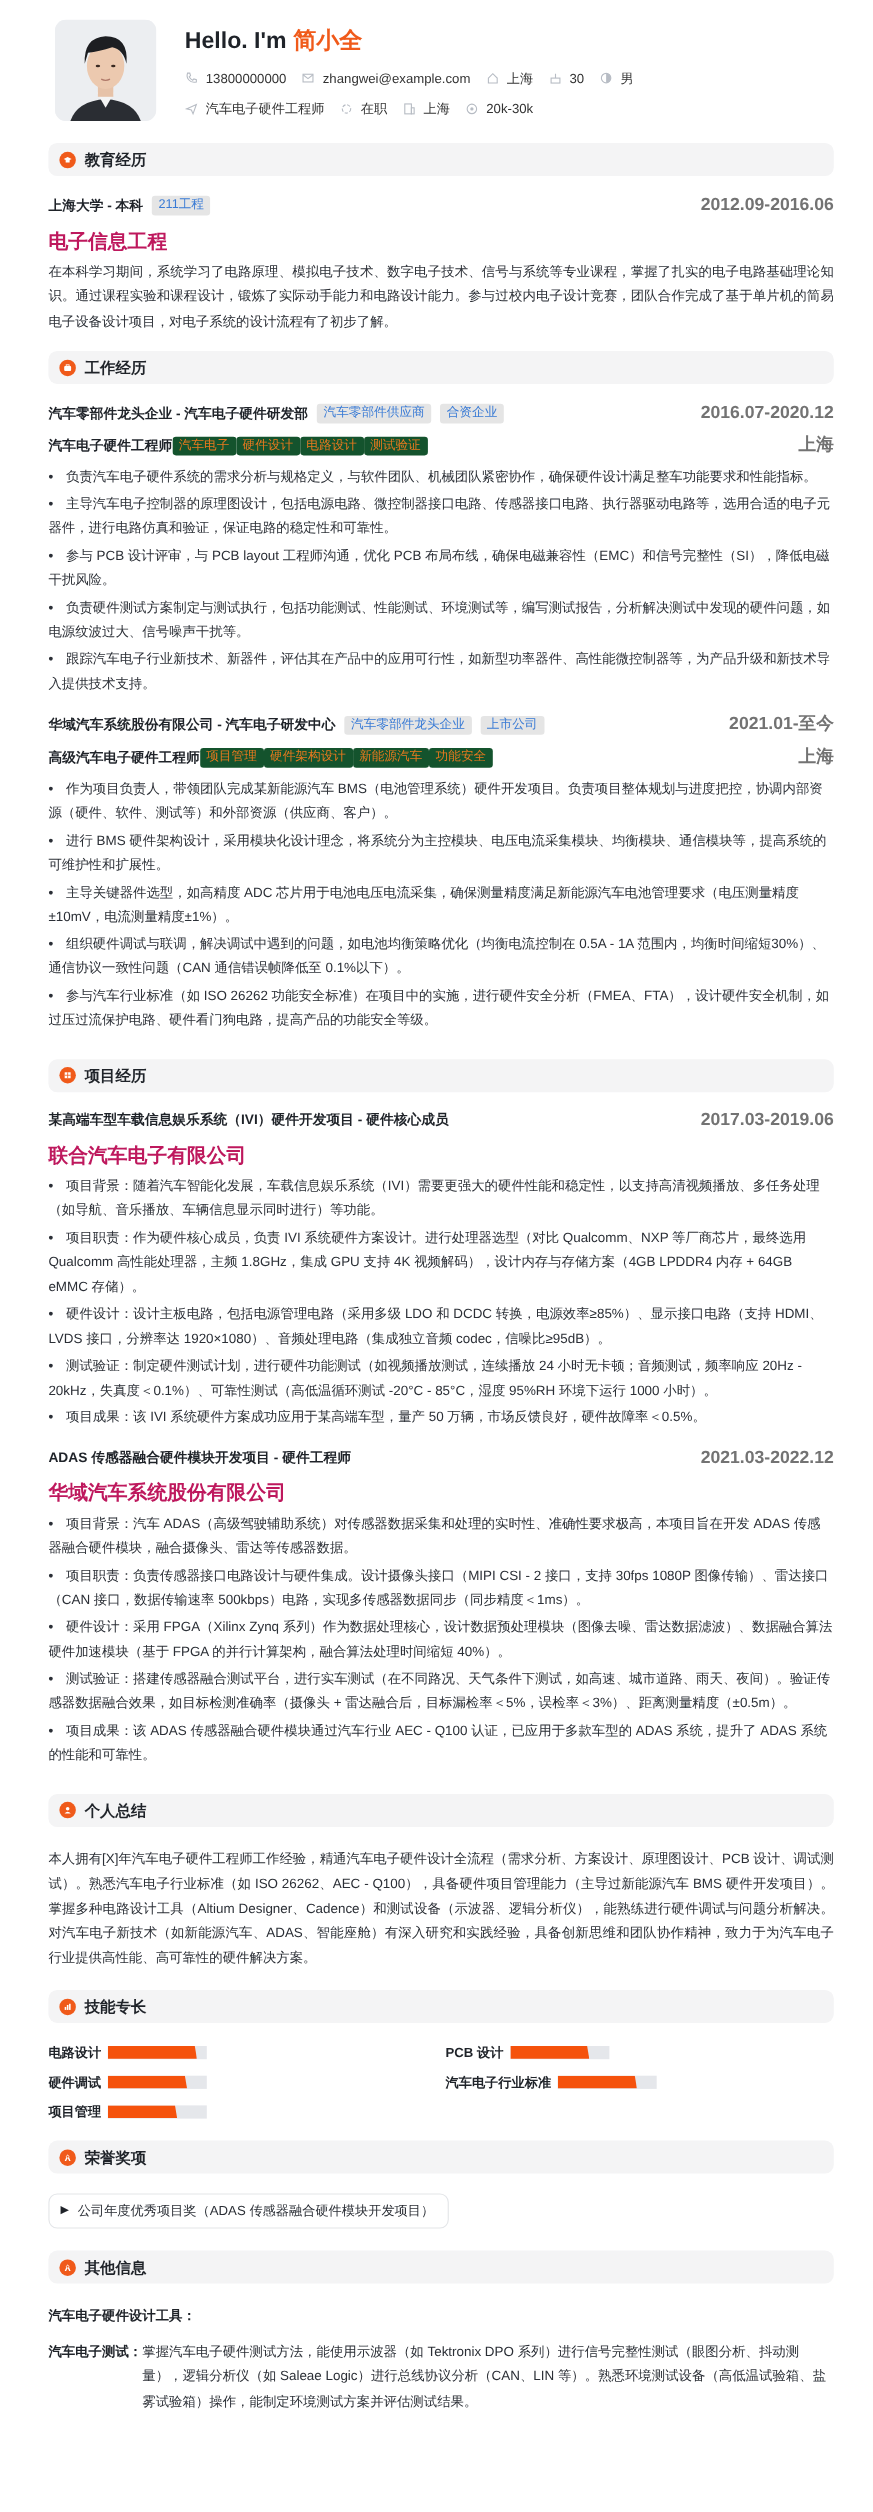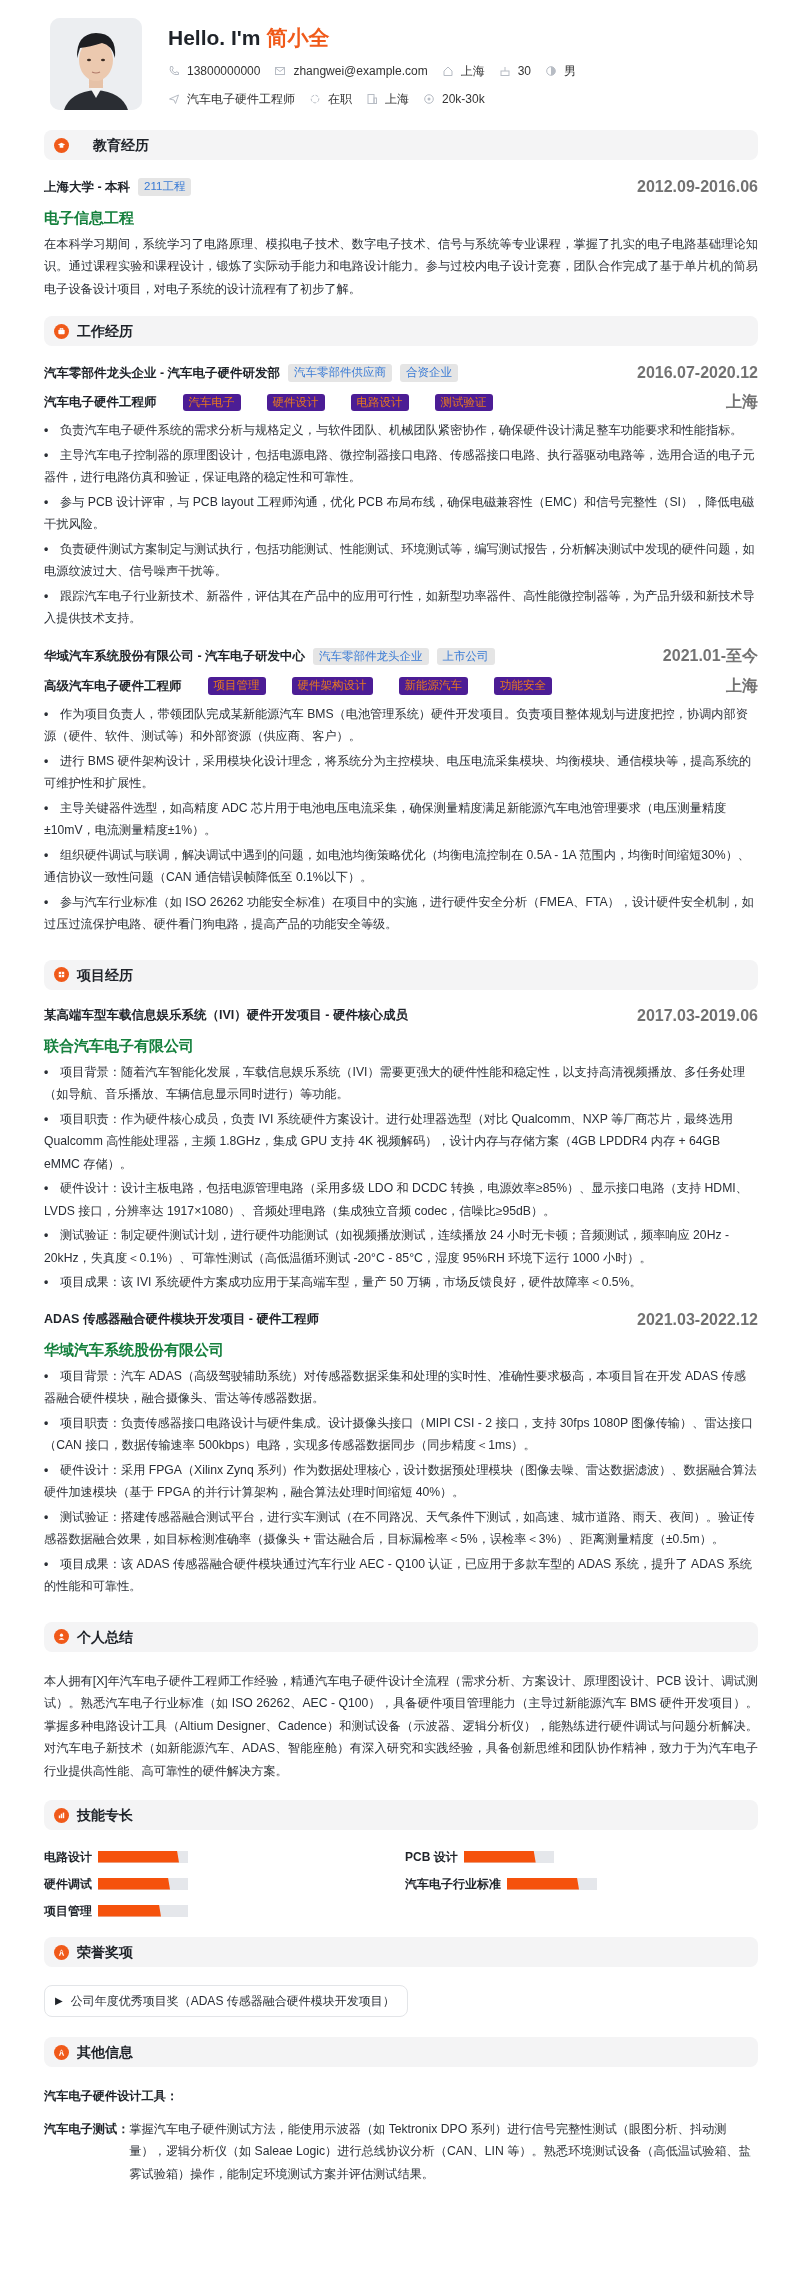--- a/index.html
+++ b/index.html
@@ -44,24 +44,24 @@
 
   
   .row { display: flex; align-items: center; justify-content: space-between; }
   .entry-title { font-weight: bold; font-size: 12.5px; color: #1f2329; display: flex; align-items: center; }
   .date { font-weight: bold; font-size: 16px; color: #737373; }
   .tag-blue {
     background: #e5e5e5; color: #3a7bd5; font-size: 11.5px; font-weight: normal;
     padding: 3px 6px; border-radius: 3px; margin-left: 8px;
   }
   .tag-orange {
-    background: #4c1d95; color: #e8791e; font-size: 11.5px; font-weight: normal;
-    padding: 3px 6px; border-radius: 3px; margin-left: 26px;
-  }
-  .sub { font-weight: bold; font-size: 15px; color: #15803d; }
+    background: #14532d; color: #e8791e; font-size: 11.5px; font-weight: normal;
+    padding: 3px 6px; border-radius: 3px; margin-left: 0;
+  }
+  .sub { font-weight: bold; font-size: 18px; color: #be185d; }
   .para { font-size: 12.2px; line-height: 22.5px; color: #2b2f36; text-align: justify; }
   ul.bullets { list-style: none; }
   ul.bullets li {
     font-size: 12.2px; line-height: 22.5px; color: #2b2f36; position: relative;
     padding-left: 0; text-indent: 0; margin-top: 2px;
   }
   ul.bullets li .dot { display: inline-block; width: 16px; font-weight: bold; }
 
   .mt14 { margin-top: 14px; }
   .mt12 { margin-top: 12px; }
@@ -190,21 +190,21 @@
                 <circle cx="6" cy="6" r="4.3" fill="none" stroke="#b7bcc4" stroke-width="1"></circle>
                 <circle cx="6" cy="6" r="1.5" fill="#b7bcc4"></circle>
               </svg>
             </span>
           <span>20k-30k</span>
         </span>
       </div>
     </div>
   </div>
 
-  <div class="sec-head" style="margin-top:12px;gap:16px;">
+  <div class="sec-head" style="margin-top:12px;">
     <span class="sec-icon">
         <svg viewBox="0 0 10 10">
           <path d="M1 4 L5 2 L9 4 L5 6 Z" fill="#fff"></path>
           <path d="M3 5 L3 7.5 L7 7.5 L7 5" fill="#fff"></path>
         </svg>
       </span>
     <span class="sec-title">教育经历</span>
   </div>
   <div class="row mt18">
     <span class="entry-title">
@@ -295,21 +295,21 @@
 
   <div>
     <div class="row mt18">
       <span class="entry-title">某高端车型车载信息娱乐系统（IVI）硬件开发项目 - 硬件核心成员</span>
       <span class="date">2017.03-2019.06</span>
     </div>
     <div class="sub mt14">联合汽车电子有限公司</div>
     <ul class="bullets mt8">
       <li><span class="dot">•</span><span>项目背景：随着汽车智能化发展，车载信息娱乐系统（IVI）需要更强大的硬件性能和稳定性，以支持高清视频播放、多任务处理（如导航、音乐播放、车辆信息显示同时进行）等功能。</span></li>
       <li><span class="dot">•</span><span>项目职责：作为硬件核心成员，负责 IVI 系统硬件方案设计。进行处理器选型（对比 Qualcomm、NXP 等厂商芯片，最终选用 Qualcomm 高性能处理器，主频 1.8GHz，集成 GPU 支持 4K 视频解码），设计内存与存储方案（4GB LPDDR4 内存 + 64GB eMMC 存储）。</span></li>
-      <li><span class="dot">•</span><span>硬件设计：设计主板电路，包括电源管理电路（采用多级 LDO 和 DCDC 转换，电源效率≥85%）、显示接口电路（支持 HDMI、LVDS 接口，分辨率达 1917×1080）、音频处理电路（集成独立音频 codec，信噪比≥95dB）。</span></li>
+      <li><span class="dot">•</span><span>硬件设计：设计主板电路，包括电源管理电路（采用多级 LDO 和 DCDC 转换，电源效率≥85%）、显示接口电路（支持 HDMI、LVDS 接口，分辨率达 1920×1080）、音频处理电路（集成独立音频 codec，信噪比≥95dB）。</span></li>
       <li><span class="dot">•</span><span>测试验证：制定硬件测试计划，进行硬件功能测试（如视频播放测试，连续播放 24 小时无卡顿；音频测试，频率响应 20Hz - 20kHz，失真度＜0.1%）、可靠性测试（高低温循环测试 -20°C - 85°C，湿度 95%RH 环境下运行 1000 小时）。</span></li>
       <li><span class="dot">•</span><span>项目成果：该 IVI 系统硬件方案成功应用于某高端车型，量产 50 万辆，市场反馈良好，硬件故障率＜0.5%。</span></li>
     </ul>
   </div>
 
   <div>
     <div class="row mt18">
       <span class="entry-title">ADAS 传感器融合硬件模块开发项目 - 硬件工程师</span>
       <span class="date">2021.03-2022.12</span>
     </div>

